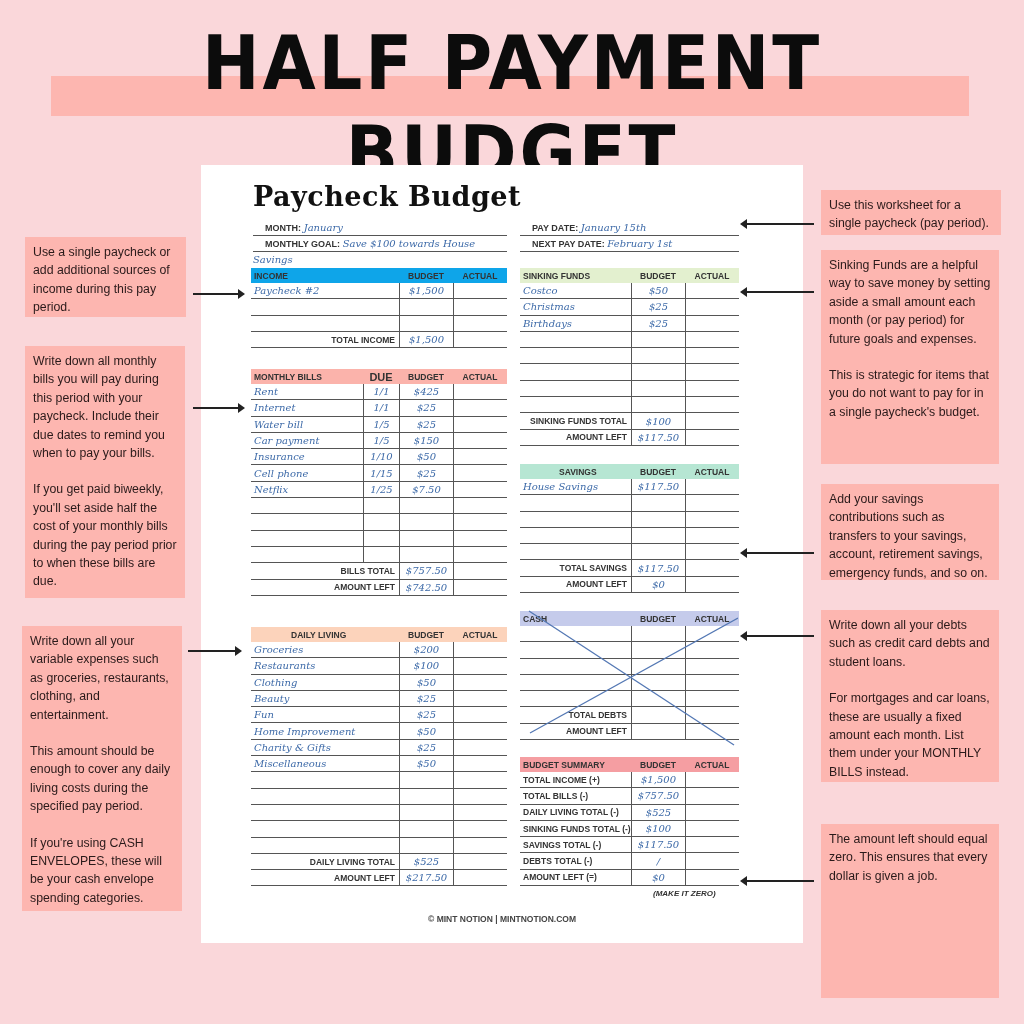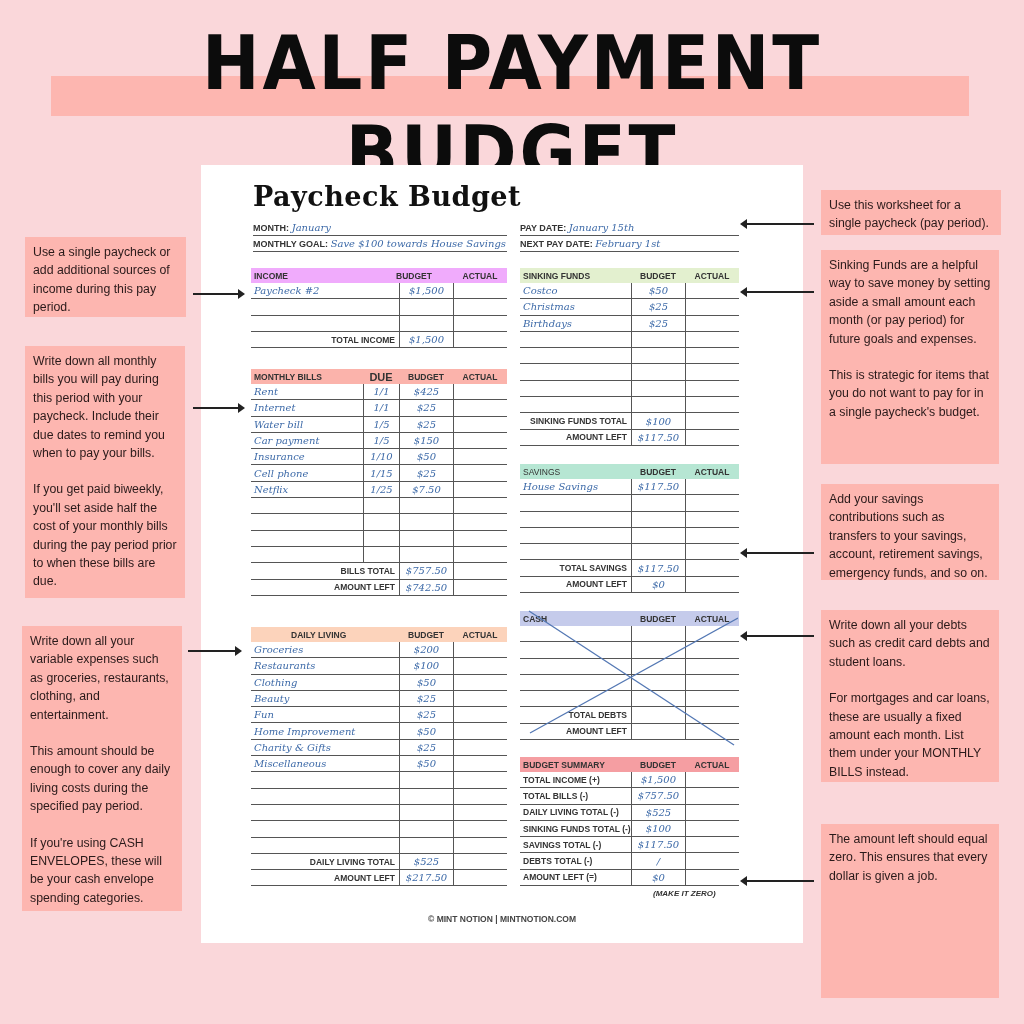--- a/index.html
+++ b/index.html
@@ -9,21 +9,21 @@
   .title-band { position: absolute; left: 51px; top: 76px; width: 918px; height: 40px; background: #fdb6b0; }
   .main-title { position: absolute; left: 0; top: 18px; width: 1024px; text-align: center;
     font-family: "DejaVu Sans", sans-serif; font-weight: bold; font-size: 74px; letter-spacing: 3px;
     color: #0c0c0c; line-height: 90px; transform: scaleX(0.93); }
 
   .page { position: absolute; left: 201px; top: 165px; width: 602px; height: 778px; background: #fff; }
   .page-title { position: absolute; left: 52px; top: 16px; font-family: "DejaVu Serif", serif; font-weight: bold;
     font-size: 27px; color: #111; letter-spacing: 0.5px; }
 
   .field { position: absolute; height: 16px; border-bottom: 1px solid #555; font-size: 9.5px; line-height: 15px; }
-  .field .lbl { font-family: "Liberation Sans", sans-serif; font-weight: bold; color: #333; font-size: 9px; }
+  .field .lbl { font-family: "Liberation Sans", sans-serif; font-weight: bold; color: #333; font-size: 9px; margin-left: 12px; }
   .hw { font-family: "DejaVu Serif", serif; font-style: italic; color: #3d6aa8; font-size: 10px; }
 
   .tbl { position: absolute; }
   .tbl .hdr { height: 15px; display: flex; align-items: center; font-size: 8.5px; font-weight: bold; color: #333; }
   .tbl .row { height: 16.3px; border-bottom: 1.5px solid #555; display: flex; align-items: stretch; }
   .tbl .cell { font-size: 10px; display: flex; align-items: center; padding-left: 3px; }
   .tbl .c-name { flex: 1; }
   .tbl .vline { border-left: 1.5px solid #555; }
   .tbl .c-center { justify-content: center; padding-left: 0; }
   .tbl .c-right { justify-content: flex-end; padding-right: 4px; font-size: 8.5px; font-weight: bold; color: #333; }
@@ -63,21 +63,21 @@
   <div class="field" style="left:319px;top:55px;width:219px;">
     <span class="lbl">PAY DATE:</span>
     <span class="hw">January 15th</span>
   </div>
   <div class="field" style="left:319px;top:71px;width:219px;">
     <span class="lbl">NEXT PAY DATE:</span>
     <span class="hw">February 1st</span>
   </div>
 
   <div class="tbl" id="t-income" style="left:50px;top:103px;width:256px;">
-      <div class="hdr" style="background:#f0abfc;gap:12px;">
+      <div class="hdr" style="background:#0ea5e9;">
         <div class="cell c-name" style="font-size:8.5px;font-weight:bold;">INCOME</div>
         <div class="cell c-center" style="width:54px;font-size:8.5px;font-weight:bold;">BUDGET</div>
         <div class="cell c-center" style="width:54px;font-size:8.5px;font-weight:bold;">ACTUAL</div>
       </div>
       <div class="row">
         <div class="cell c-name hw">Paycheck #2</div>
         <div class="cell c-center vline hw" style="width:54px;">$1,500</div>
         <div class="cell vline" style="width:54px;"></div>
       </div>
       <div class="row">
@@ -318,21 +318,21 @@
       </div>
       <div class="row">
         <div class="cell c-right c-name">AMOUNT LEFT</div>
         <div class="cell c-center vline hw" style="width:54px;">$117.50</div>
         <div class="cell vline" style="width:54px;"></div>
       </div>
     </div>
 
   <div class="tbl" id="t-savings" style="left:319px;top:299px;width:219px;">
       <div class="hdr" style="background:#b6e6d3;">
-        <div class="cell c-name" style="font-size:8.5px;font-weight:normal;">SAVINGS</div>
+        <div class="cell c-name" style="font-size:8.5px;font-weight:bold;margin-left:36px;">SAVINGS</div>
         <div class="cell c-center" style="width:54px;font-size:8.5px;font-weight:bold;">BUDGET</div>
         <div class="cell c-center" style="width:54px;font-size:8.5px;font-weight:bold;">ACTUAL</div>
       </div>
       <div class="row">
         <div class="cell c-name hw">House Savings</div>
         <div class="cell c-center vline hw" style="width:54px;">$117.50</div>
         <div class="cell vline" style="width:54px;"></div>
       </div>
       <div class="row">
         <div class="cell c-name hw"></div>

